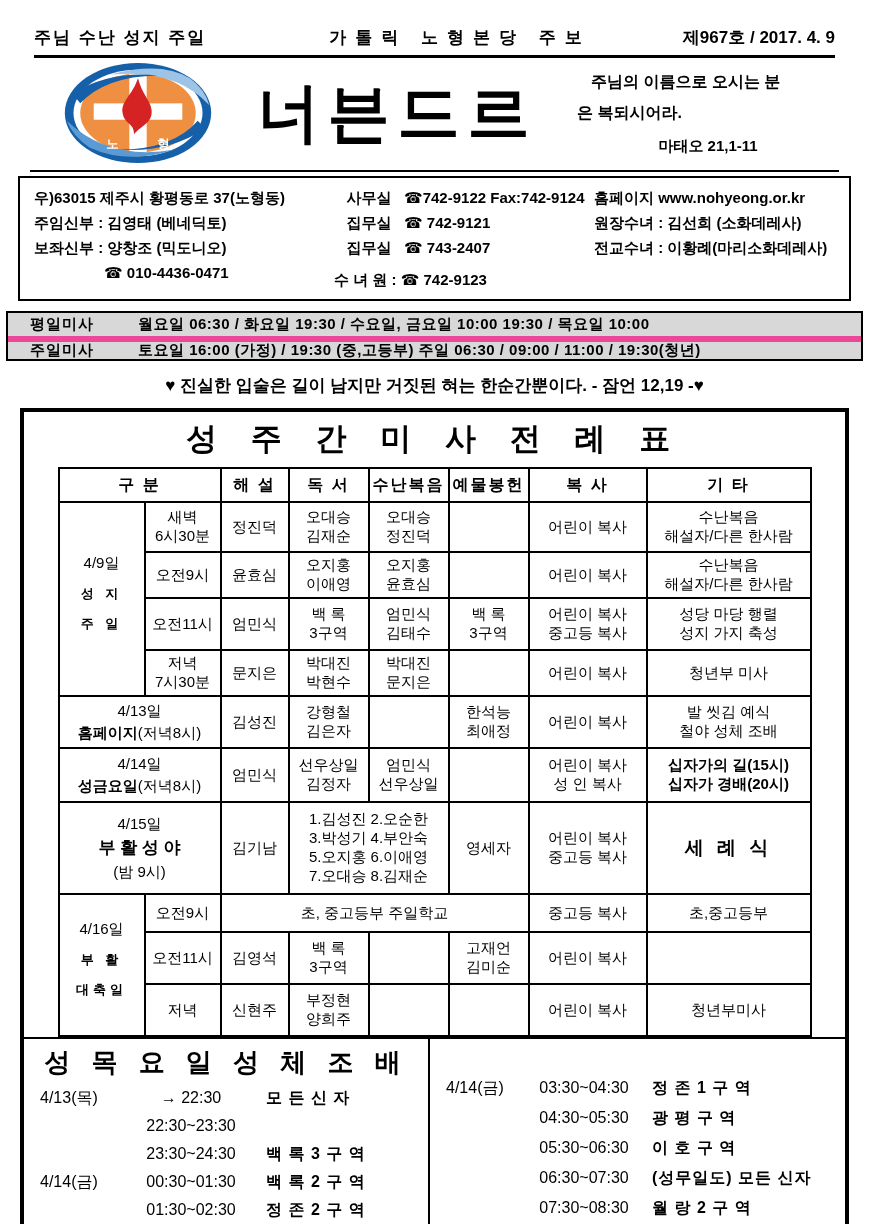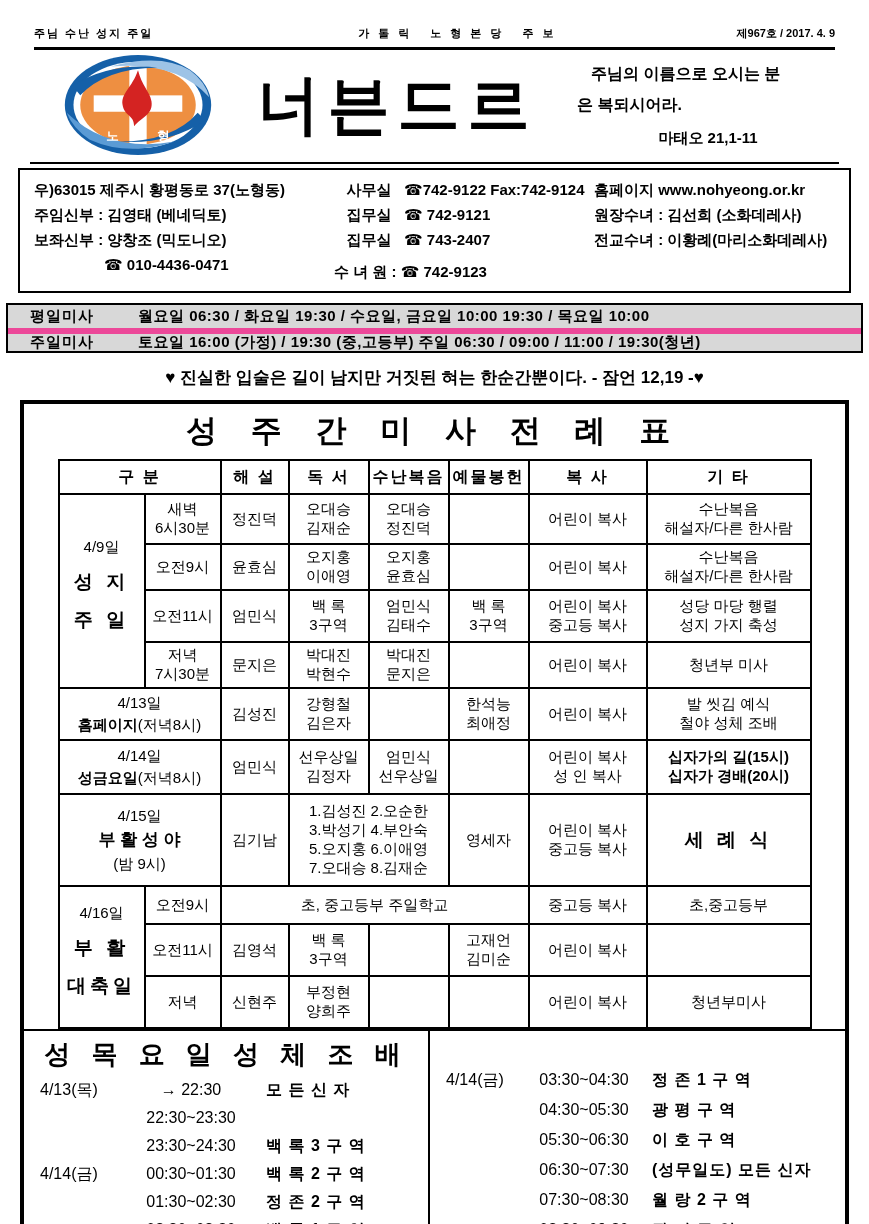--- a/index.html
+++ b/index.html
@@ -9,21 +9,21 @@
     font-family:"Liberation Sans","DejaVu Sans",sans-serif;
     color:#000; overflow:hidden;
   }
   .pre { white-space:pre-line; }
 
   
   .masthead {
     margin:26px 34px 0 34px; padding-bottom:6px;
     border-bottom:3px solid #000;
     display:flex; justify-content:space-between; align-items:flex-end;
-    font-weight:bold; font-size:11px;
+    font-weight:bold; font-size:17px;
   }
   .masthead .mh-center { letter-spacing:9px;margin-left:31px; }
   .masthead .mh-left { letter-spacing:2px; }
 
   
   .banner {
     height:112px; margin:2px 30px 0 30px;
     display:flex; align-items:center; justify-content:space-between;
     border-bottom:2px solid #000; padding-bottom:4px;
   }
@@ -83,21 +83,21 @@
   .c-comm  { width:68px;  }
   .c-read  { width:80px;  }
   .c-pass  { width:80px;  }
   .c-off   { width:80px;  }
   .c-serv  { width:118px; }
   .c-etc   { width:164px; }
   .h50 { height:50px; } .h46 { height:46px; } .h52 { height:52px; }
   .h54 { height:54px; } .h92 { height:92px; } .h38 { height:38px;border-radius:6px; }
   .datecell { font-size:15px; }
   .datecell .dtop { margin-bottom:10px; }
-  .datecell .dbold { font-weight:bold; font-size:19px; letter-spacing:4px; margin:12px 0; }
+  .datecell .dbold { font-weight:bold; font-size:13px; letter-spacing:4px; margin:12px 0; }
   .dline { line-height:1.5; }
   .bold { font-weight:bold; }
   .bigbold { font-weight:bold; font-size:19px; letter-spacing:4px; }
 
   
   .adoration { display:flex; border-top:2px solid #000; height:222px; }
   .ad-left { width:406px; border-right:2px solid #000; padding-top:6px; }
   .ad-right { flex:1; padding-top:34px; }
   .ad-title { text-align:center; font-weight:bold; font-size:26px; letter-spacing:7px; margin-bottom:4px; }
   .ad-row { display:grid; line-height:28px; font-size:16px; }

